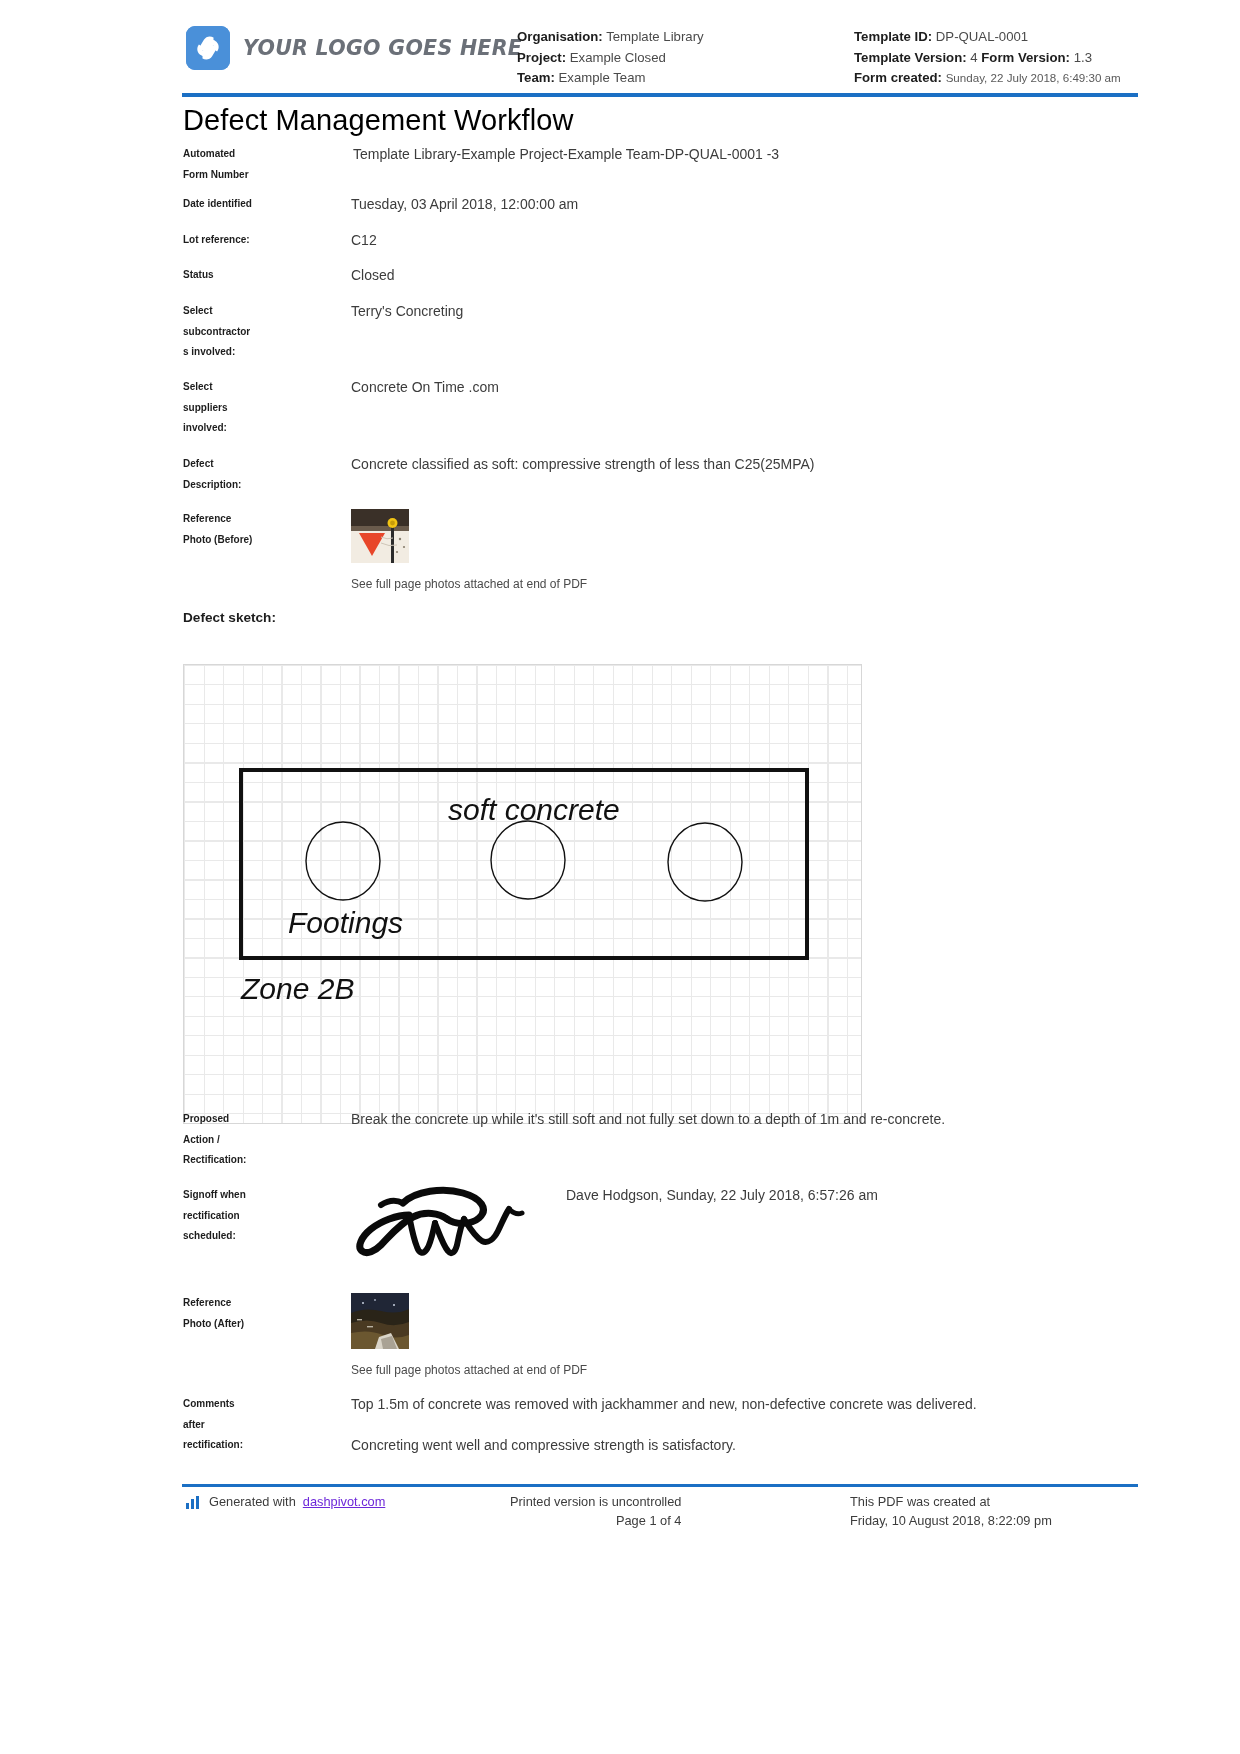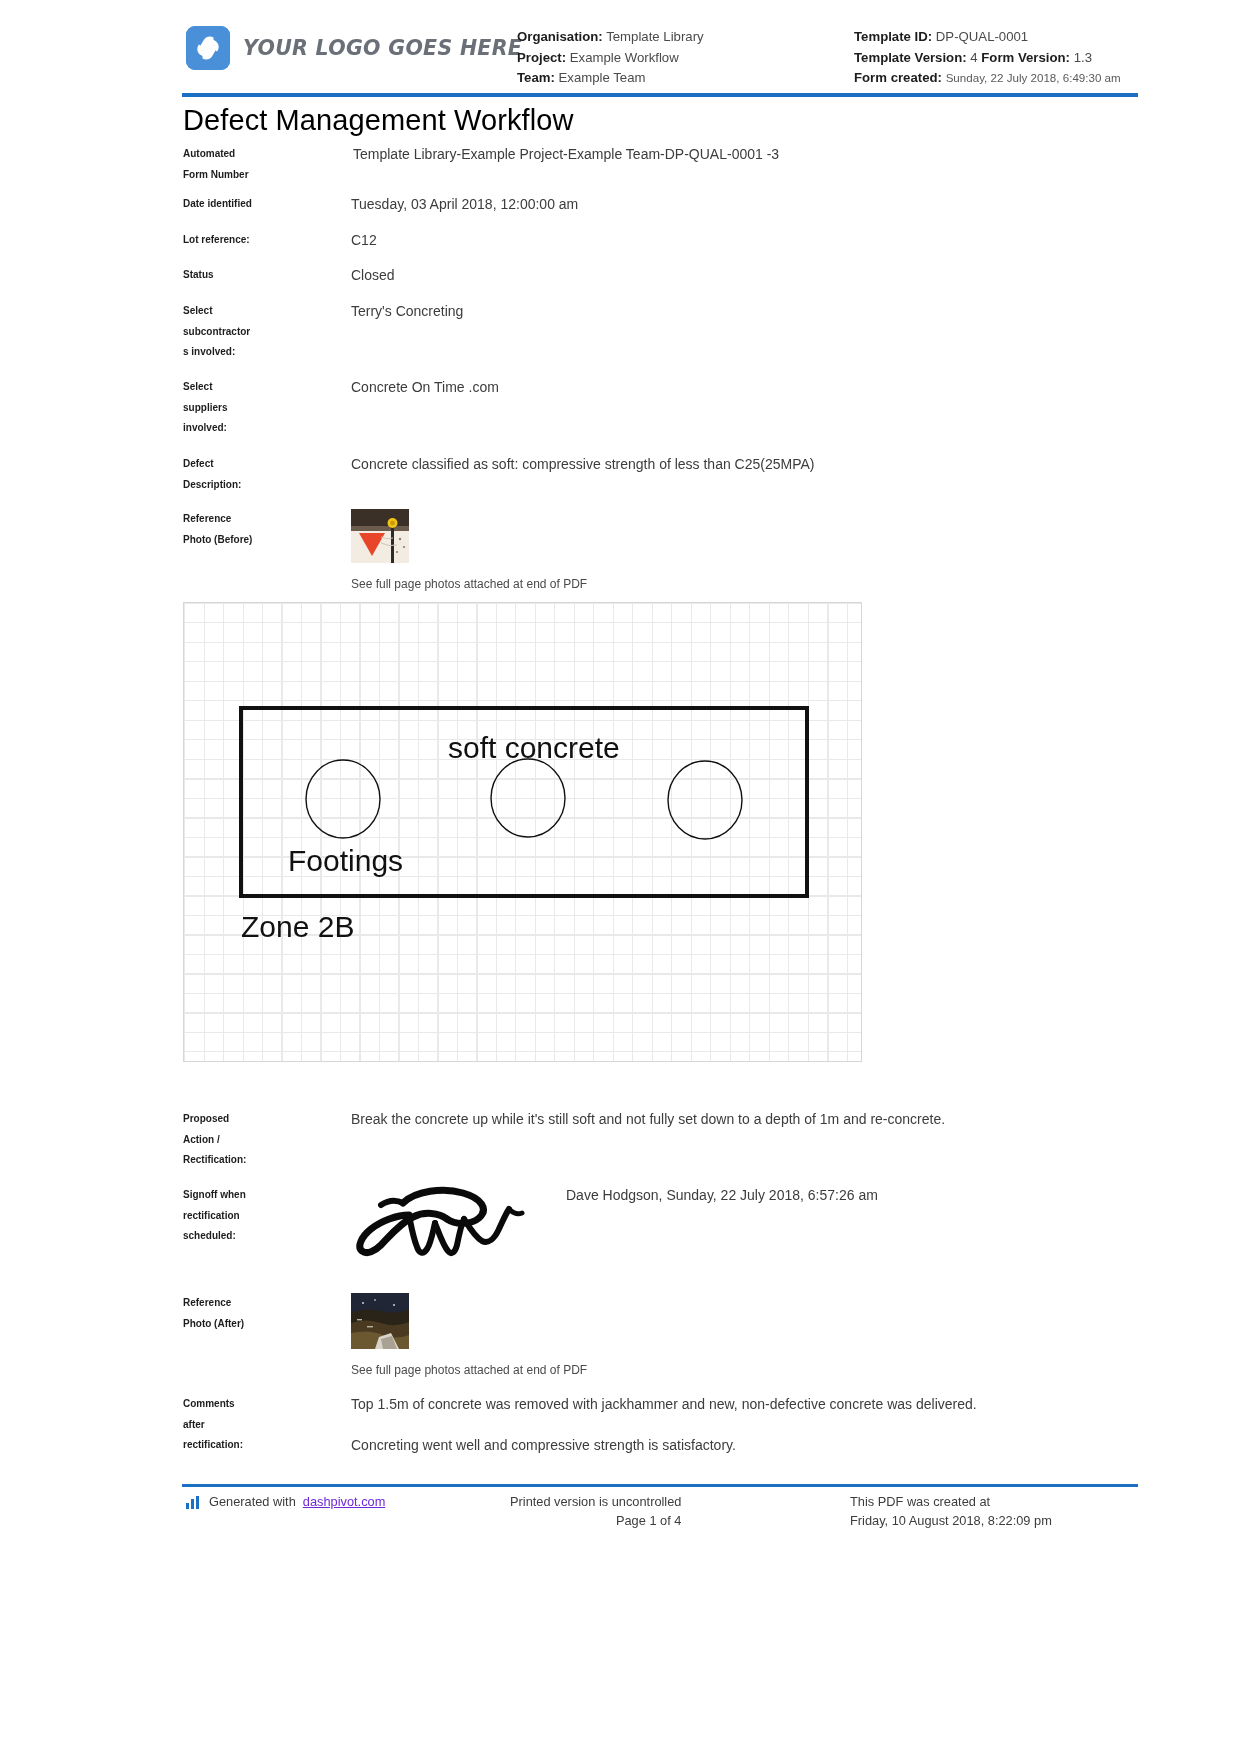--- a/index.html
+++ b/index.html
@@ -130,29 +130,30 @@
   
   .sketch-label {
     position: absolute;
     left: 81px; top: 610px;
     font-weight: bold;
     font-size: 13.6px;
     color: #1d1d1d;
   }
   .sketch-box {
     position: absolute;
-    left: 81px; top: 602px;
+    left: 81px; top: 664px;
     width: 679px; height: 460px;
     border: 1px solid #d7d7d7;
     background:
       repeating-linear-gradient(to right, #e9e9e9 0 1px, transparent 1px 19.5px),
       repeating-linear-gradient(to bottom, #e9e9e9 0 1px, transparent 1px 19.5px),
       #ffffff;
     box-sizing: border-box;
     overflow: hidden;
+    font-style: italic;
   }
   .sketch-svg { position: absolute; left: 0; top: 0; }
 
   
   .sig-svg { display: block; }
 
   
   .rule-bottom {
     position: absolute;
     left: 80px; top: 1484px;
@@ -198,21 +199,21 @@
       <div class="logo-text">YOUR LOGO GOES HERE</div>
     </div>
 
     <div class="hdr-col col-mid">
       <div>
         <b>Organisation:</b>
         <span class="val">Template Library</span>
       </div>
       <div>
         <b>Project:</b>
-        <span class="val">Example Workflow</span>
+        <span class="val">Example Closed</span>
       </div>
       <div>
         <b>Team:</b>
         <span class="val">Example Team</span>
       </div>
     </div>
 
     <div class="hdr-col col-right">
       <div>
         <b>Template ID:</b>

